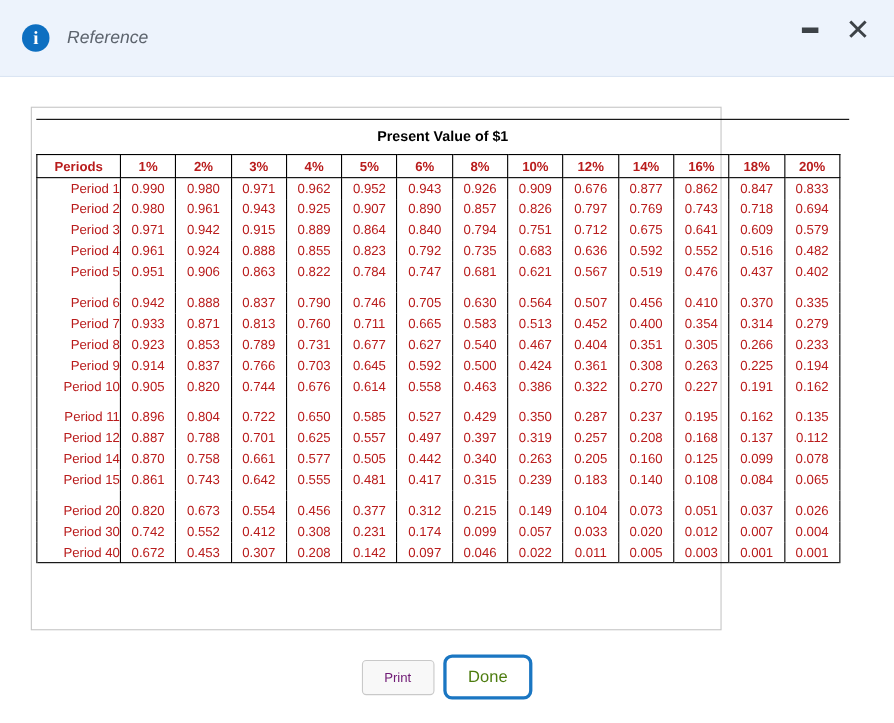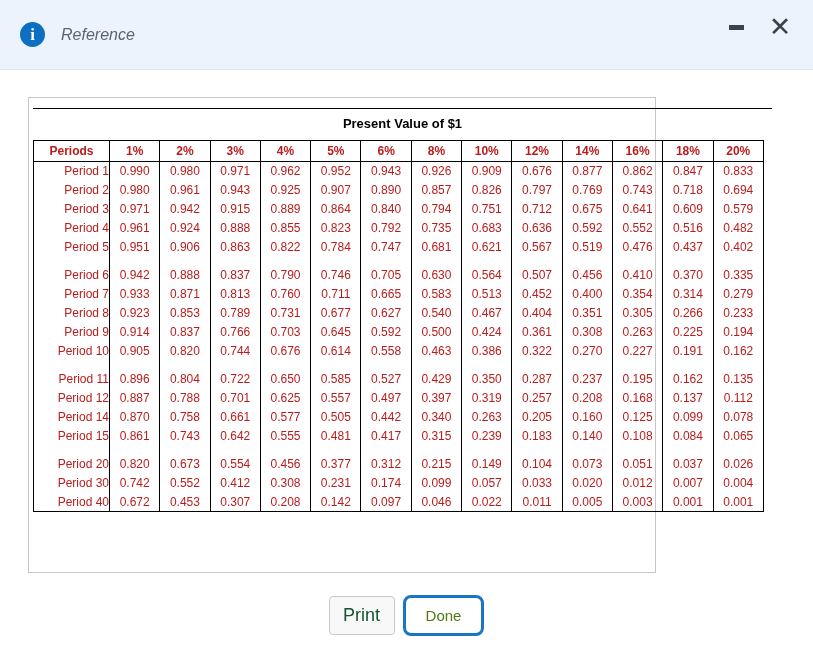--- a/index.html
+++ b/index.html
@@ -109,22 +109,22 @@
     justify-content: center;
     align-items: center;
     gap: 8px;
   }
   .btn-print {
     min-width: 66px;
     padding: 8px 5px;
     background: #f8f8f8;
     border: 1px solid #c9c9c9;
     border-radius: 4px;
-    font-size: 18px;
-    color: #14532d;
+    font-size: 12px;
+    color: #701a75;
     font-family: "Liberation Sans", sans-serif;
     cursor: pointer;
   }
   .btn-done {
     min-width: 78px;
     padding: 9px 20px;
     background: #ffffff;
     border: 3px solid #1a76c2;
     border-radius: 8px;
     font-size: 15px;

